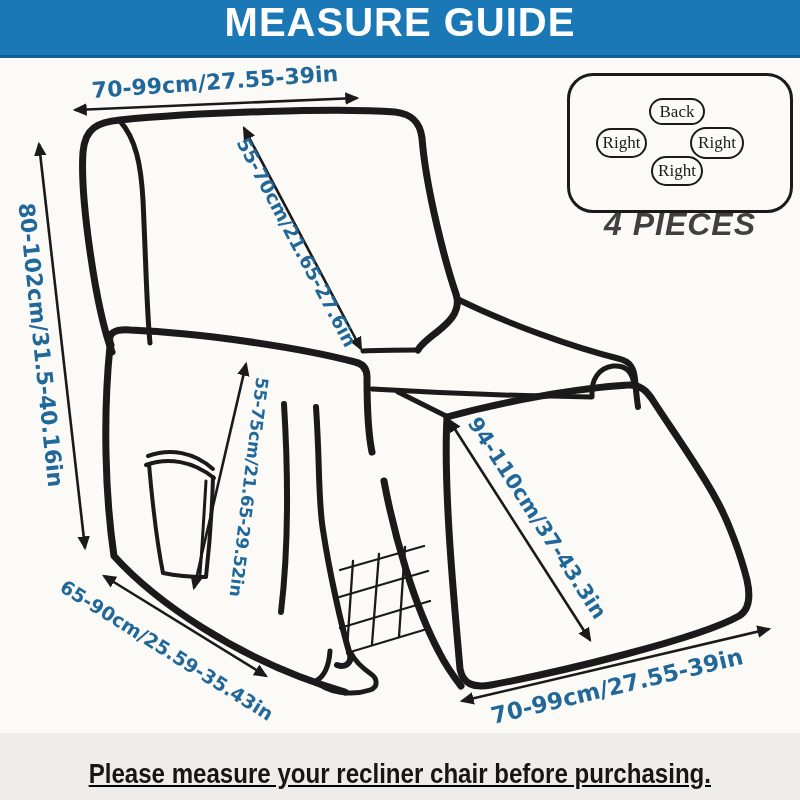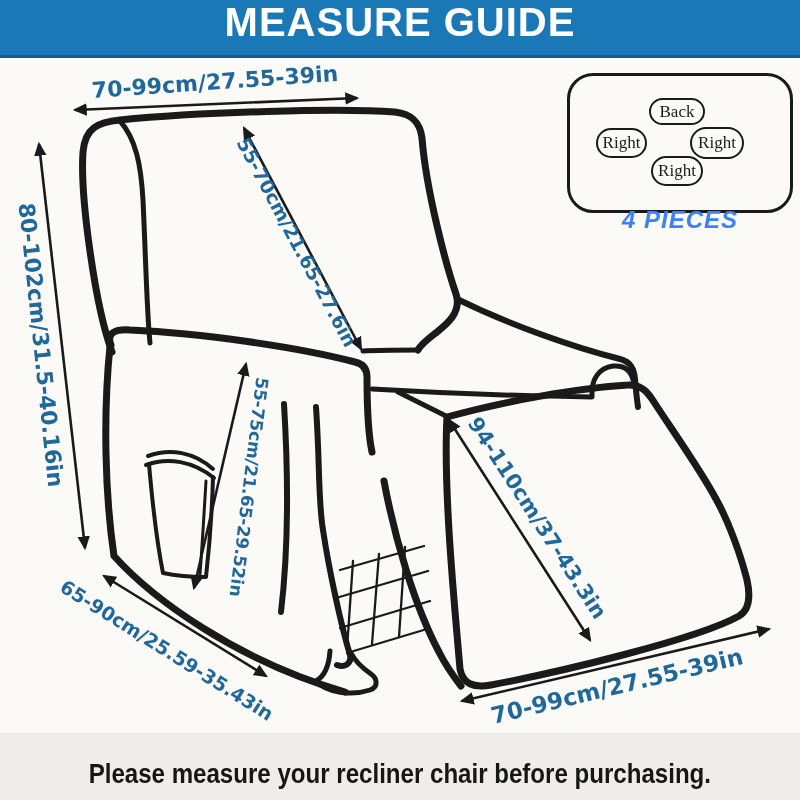--- a/index.html
+++ b/index.html
@@ -32,25 +32,25 @@
     font-family:"Liberation Serif",serif;font-size:17px;color:#1a1a1a;
     background:transparent;
   }
   .pill-back {left:79px; top:22px; width:56px;height:27px;}
   .pill-left {left:26px; top:52px; width:51px;height:30px;}
   .pill-right{left:120px;top:51px; width:54px;height:32px;}
   .pill-front{left:81px; top:80px; width:52px;height:30px;}
   .pieces-caption{
     position:absolute;left:0;top:130px;width:100%;text-align:center;
     font-family:"Liberation Sans",sans-serif;font-weight:bold;font-style:italic;
-    font-size:24px;letter-spacing:1px;color:#3b82f6;
+    font-size:32px;letter-spacing:1px;color:#404040;
   }
   .footer{
     position:absolute;left:0;top:733px;width:800px;height:67px;
-    background:#efedea;display:flex;align-items:center;justify-content:center;
+    background:#efedea;display:flex;align-items:center;justify-content:center;text-decoration:underline;
   }
   .footer-text{
     font-family:"Liberation Sans",sans-serif;font-weight:bold;font-size:28px;
     color:#161616;white-space:nowrap;transform:scaleX(0.86);
     margin-top:14px;
   }
 </style>
 </head>
 <body>
 

